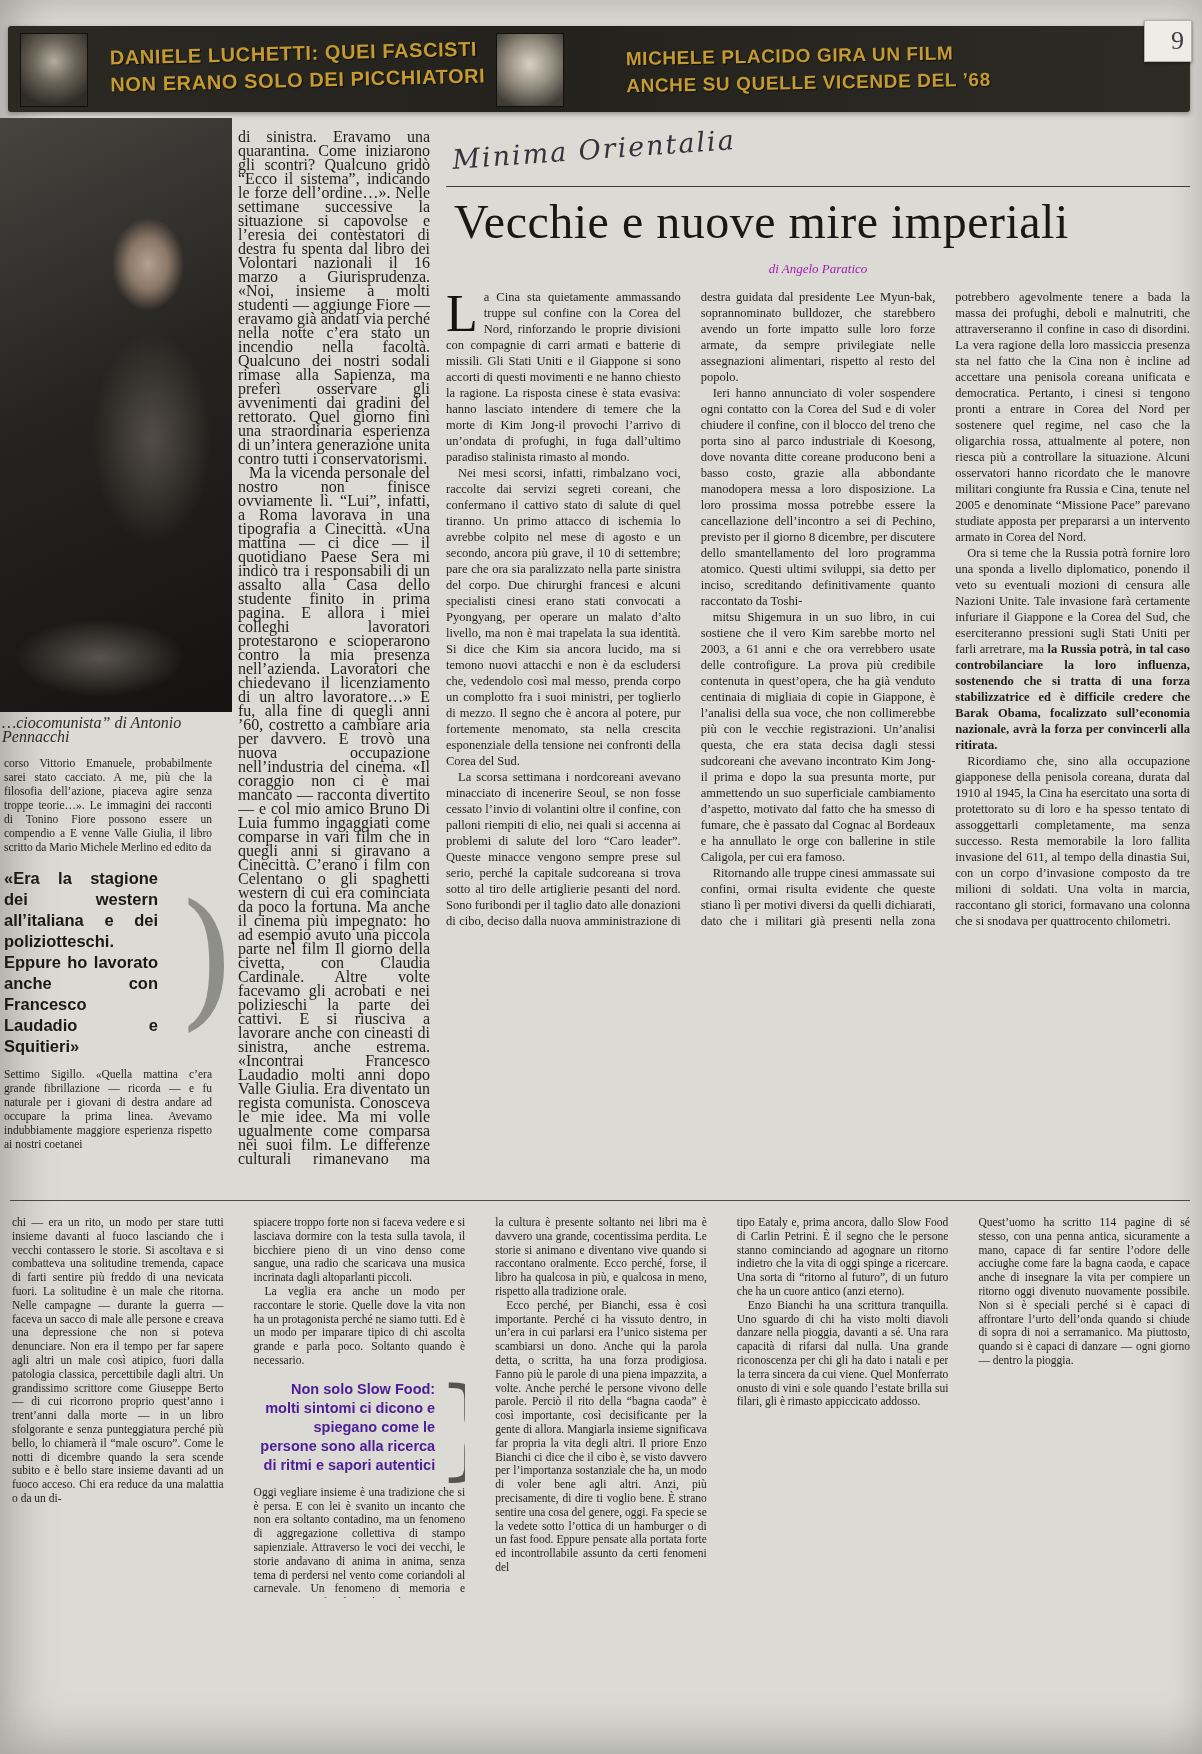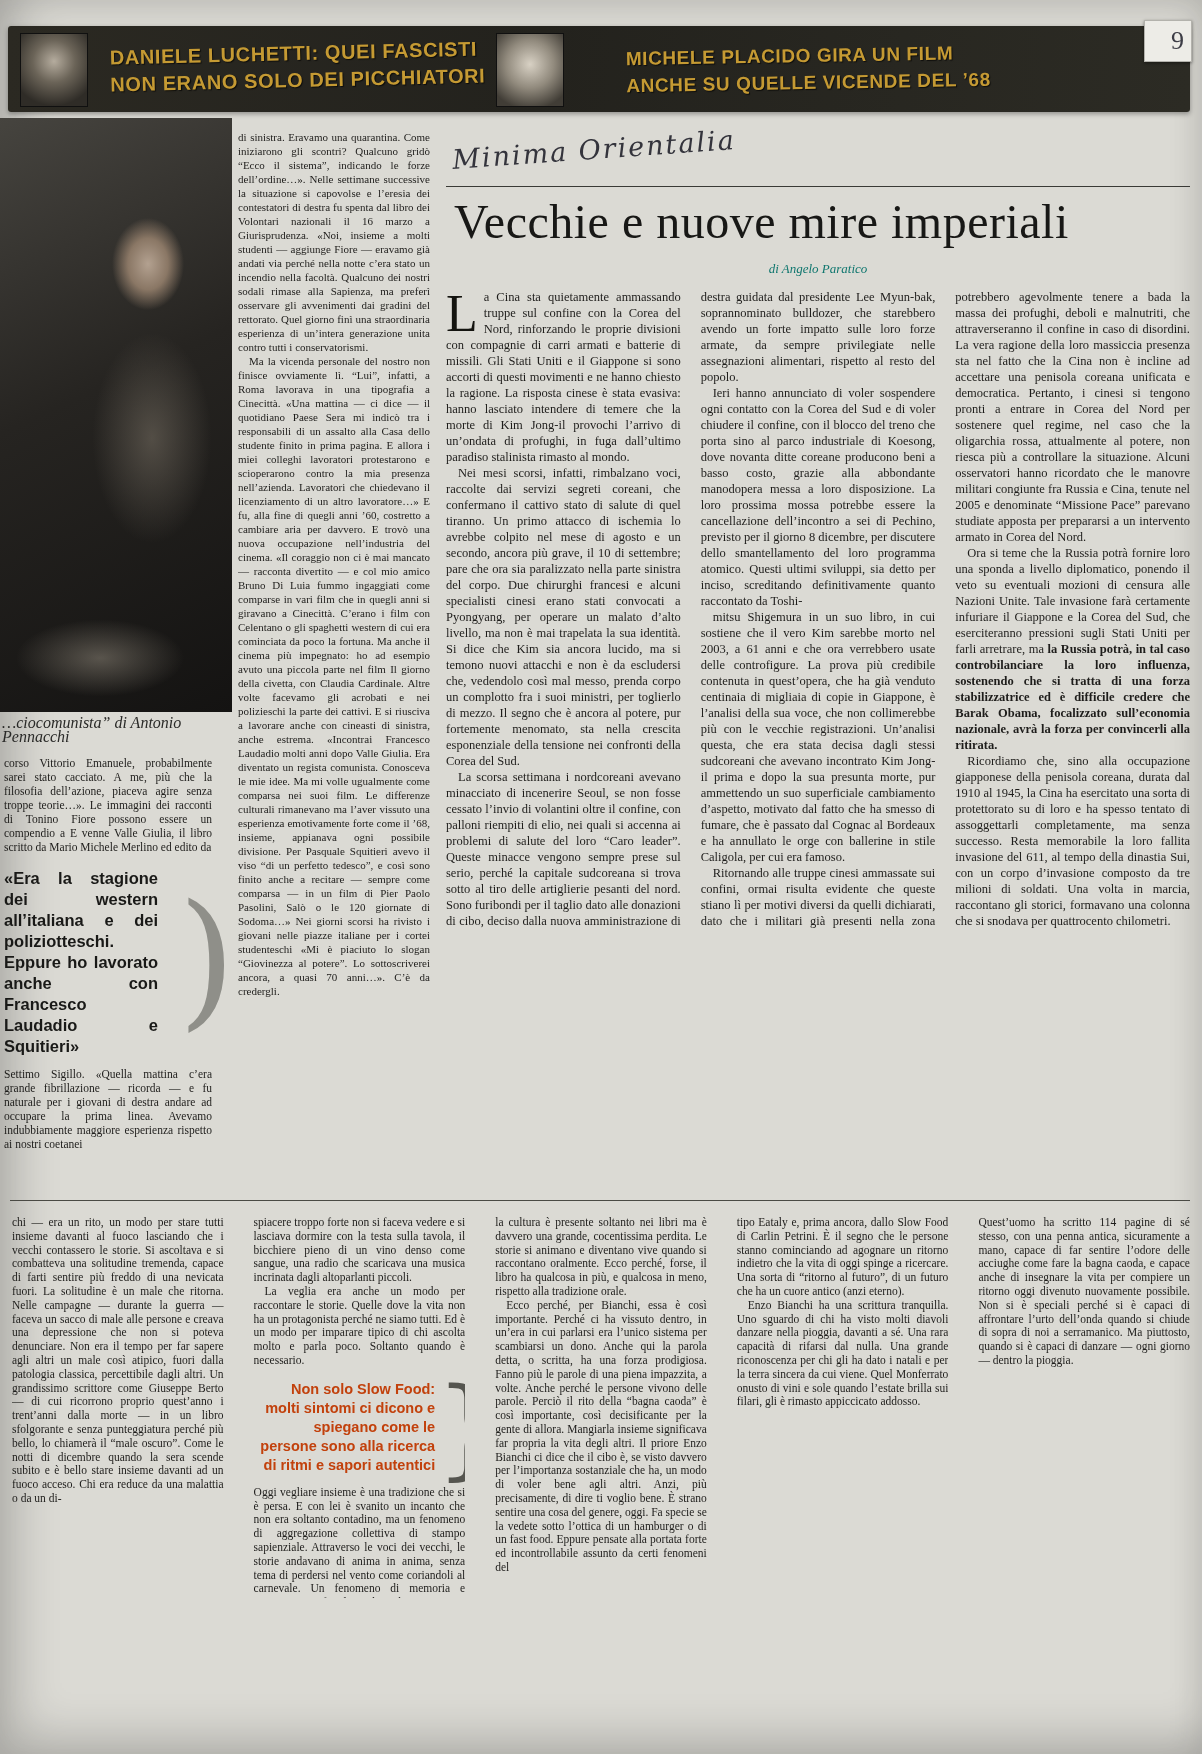--- a/index.html
+++ b/index.html
@@ -36,44 +36,44 @@
       radial-gradient(ellipse 120px 55px at 100px 540px, rgba(152,144,130,.5) 0%, rgba(0,0,0,0) 70%),
       linear-gradient(155deg,#46443f 0%,#262421 45%,#141312 100%);}
   .caption{position:absolute;left:2px;top:716px;width:228px;font-style:italic;font-size:16px;line-height:14px;color:#2a2a28;}
   
   .lcol{position:absolute;left:4px;top:756px;width:208px;font-size:11.5px;line-height:14px;text-align:justify;}
   .lcol p{margin:0;}
   .lq{display:flex;align-items:center;margin:14px 0 10px;gap:20px;}
   .lq-text{flex:1;font-family:"Liberation Sans",sans-serif;font-weight:bold;font-size:16.5px;line-height:21px;color:#191917;}
   .lq-paren{width:34px;font-size:148px;line-height:118px;color:#8f8f89;font-family:"DejaVu Serif",serif;transform:translateY(-4px);}
   .ccol{position:absolute;left:238px;top:130px;width:192px;height:1034px;overflow:hidden;
-    font-size:11px;line-height:14px;text-align:justify;}
+    font-size:16px;line-height:14px;text-align:justify;}
   .ccol p{margin:0;}
   .ccol p + p{text-indent:11px;}
   
   .ra{position:absolute;left:446px;top:128px;width:744px;height:1040px;}
   .rubric{position:absolute;left:6px;top:6px;font-family:"DejaVu Serif",serif;font-style:italic;
     font-size:27px;color:#34343c;transform:rotate(-4deg);letter-spacing:2px;}
   .ra-head{margin-top:58px;border-top:1px solid #3a3a36;padding-top:8px;padding-left:8px;
     font-size:48px;line-height:54px;color:#181816;letter-spacing:.5px;}
-  .ra-byline{text-align:center;font-style:italic;font-size:13px;margin:12px 0 12px;color:#0f766e;}
+  .ra-byline{text-align:center;font-style:italic;font-size:13px;margin:12px 0 12px;color:#a21caf;}
   .ra-body{height:866px;overflow:hidden;column-count:3;column-gap:20px;
     font-size:12.5px;line-height:16px;text-align:justify;}
   .ra-body p{margin:0;}
   .ra-body p + p{text-indent:12px;}
   .dropcap{float:left;font-size:52px;line-height:44px;padding:3px 6px 0 0;color:#14140f;}
   
   .divider{position:absolute;left:10px;top:1200px;width:1180px;border-top:1.5px solid #4a4a44;}
   .bottom{position:absolute;left:12px;top:1216px;width:1178px;height:382px;display:flex;gap:30px;}
   .bcol{flex:1;overflow:hidden;font-size:11.5px;line-height:13.8px;text-align:justify;}
   .bcol p{margin:0;}
   .bcol p + p{text-indent:11px;}
   .bt-quote{display:flex;align-items:center;margin:10px 0 8px;}
   .bt-quote-text{flex:1;font-family:"Liberation Sans",sans-serif;font-weight:bold;
-    font-size:14.5px;line-height:19px;text-align:right;color:#c2410c;}
+    font-size:14.5px;line-height:19px;text-align:right;color:#4c1d95;}
   .bt-brace{width:30px;font-size:108px;line-height:100px;color:#55554f;font-family:"DejaVu Serif",serif;}
 </style>
 </head>
 <body>
 
 <div class="page">
 
   <div class="banner">
     <div class="banner-photo bp-left"></div>
     <div class="banner-hl hl-left">
@@ -122,21 +122,21 @@
   </div>
 
   <div class="divider"></div>
 
   <div class="bottom">
     <div class="bcol">
       <p>chi — era un rito, un modo per stare tutti insieme davanti al fuoco lasciando che i vecchi contassero le storie. Si ascoltava e si combatteva una solitudine tremenda, capace di farti sentire più freddo di una nevicata fuori. La solitudine è un male che ritorna. Nelle campagne — durante la guerra — faceva un sacco di male alle persone e creava una depressione che non si poteva denunciare. Non era il tempo per far sapere agli altri un male così atipico, fuori dalla patologia classica, percettibile dagli altri. Un grandissimo scrittore come Giuseppe Berto — di cui ricorrono proprio quest’anno i trent’anni dalla morte — in un libro sfolgorante e senza punteggiatura perché più bello, lo chiamerà il “male oscuro”. Come le notti di dicembre quando la sera scende subito e è bello stare insieme davanti ad un fuoco acceso. Chi era reduce da una malattia o da un di-</p>
     </div>
     <div class="bcol">
       <p>spiacere troppo forte non si faceva vedere e si lasciava dormire con la testa sulla tavola, il bicchiere pieno di un vino denso come sangue, una radio che scaricava una musica incrinata dagli altoparlanti piccoli.</p>
-      <p>La veglia era anche un modo per raccontare le storie. Quelle dove la vita non ha un protagonista perché ne siamo tutti. Ed è un modo per imparare tipico di chi ascolta molto e parla poco. Soltanto quando è necessario.</p>
+      <p>La veglia era anche un modo per raccontare le storie. Quelle dove la vita non ha un protagonista perché ne siamo tutti. Ed è un modo per imparare tipico di chi ascolta grande e parla poco. Soltanto quando è necessario.</p>
       <div class="bt-quote">
         <div class="bt-quote-text">Non solo Slow Food: molti sintomi ci dicono e spiegano come le persone sono alla ricerca di ritmi e sapori autentici</div>
         <div class="bt-brace">}</div>
       </div>
       <p>Oggi vegliare insieme è una tradizione che si è persa. E con lei è svanito un incanto che non era soltanto contadino, ma un fenomeno di aggregazione collettiva di stampo sapienziale. Attraverso le voci dei vecchi, le storie andavano di anima in anima, senza tema di perdersi nel vento come coriandoli al carnevale. Un fenomeno di memoria e conservazione familiare che si è estinto. Oggi quel-</p>
     </div>
     <div class="bcol">
       <p>la cultura è presente soltanto nei libri ma è davvero una grande, cocentissima perdita. Le storie si animano e diventano vive quando si raccontano oralmente. Ecco perché, forse, il libro ha qualcosa in più, e qualcosa in meno, rispetto alla tradizione orale.</p>
       <p>Ecco perché, per Bianchi, essa è così importante. Perché ci ha vissuto dentro, in un’era in cui parlarsi era l’unico sistema per scambiarsi un dono. Anche qui la parola detta, o scritta, ha una forza prodigiosa. Fanno più le parole di una piena impazzita, a volte. Anche perché le persone vivono delle parole. Perciò il rito della “bagna caoda” è così importante, così decisificante per la gente di allora. Mangiarla insieme significava far propria la vita degli altri. Il priore Enzo Bianchi ci dice che il cibo è, se visto davvero per l’importanza sostanziale che ha, un modo di voler bene agli altri. Anzi, più precisamente, di dire ti voglio bene. È strano sentire una cosa del genere, oggi. Fa specie se la vedete sotto l’ottica di un hamburger o di un fast food. Eppure pensate alla portata forte ed incontrollabile assunto da certi fenomeni del</p>
     </div>

